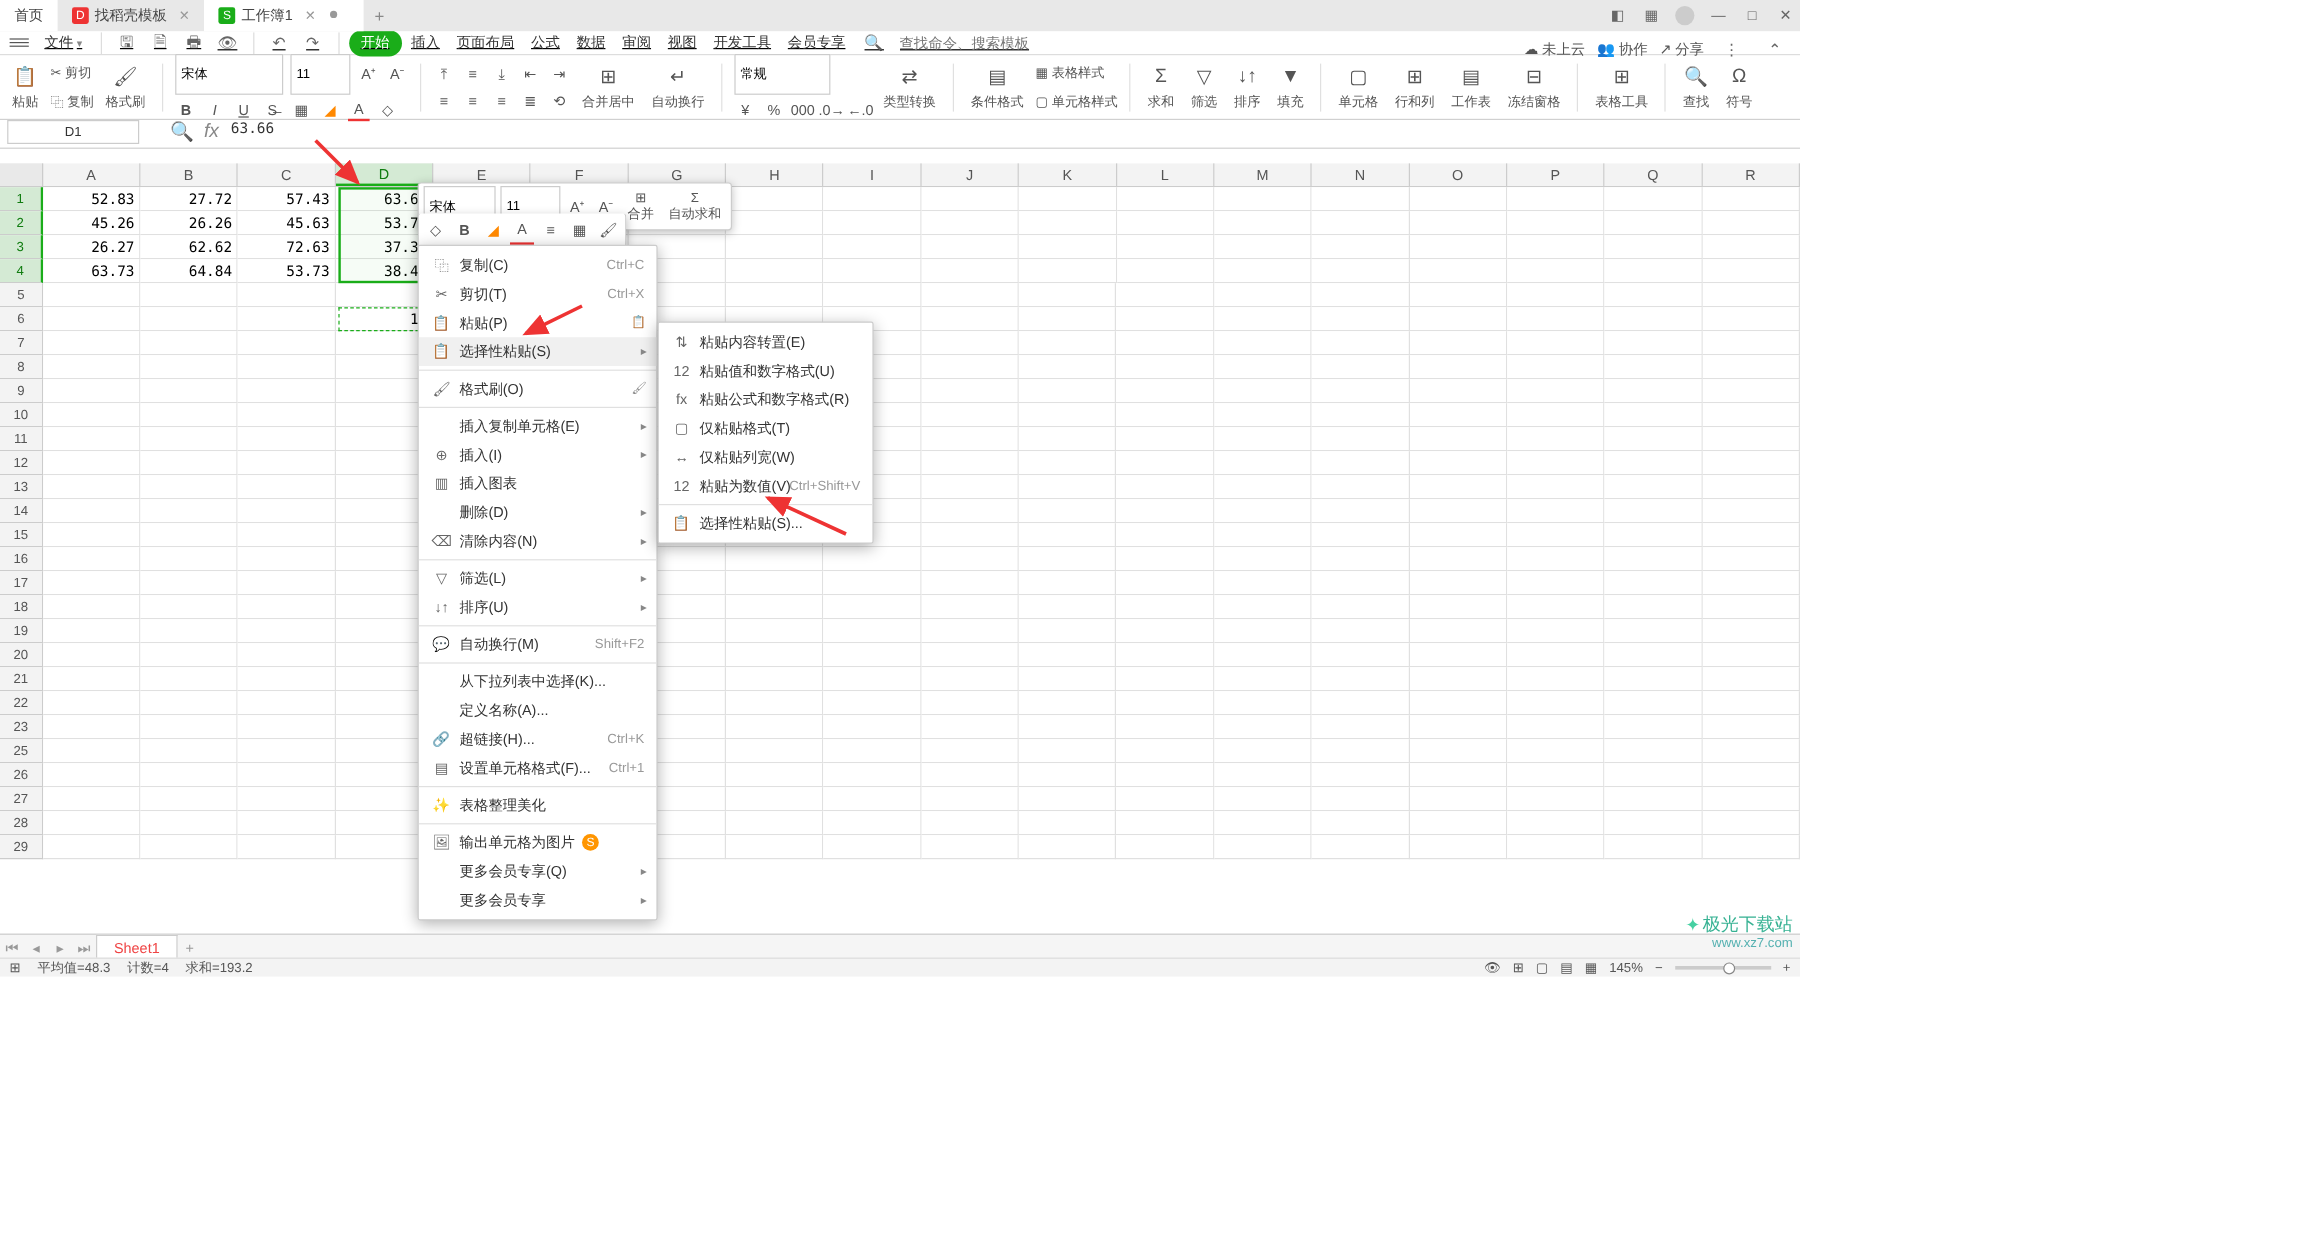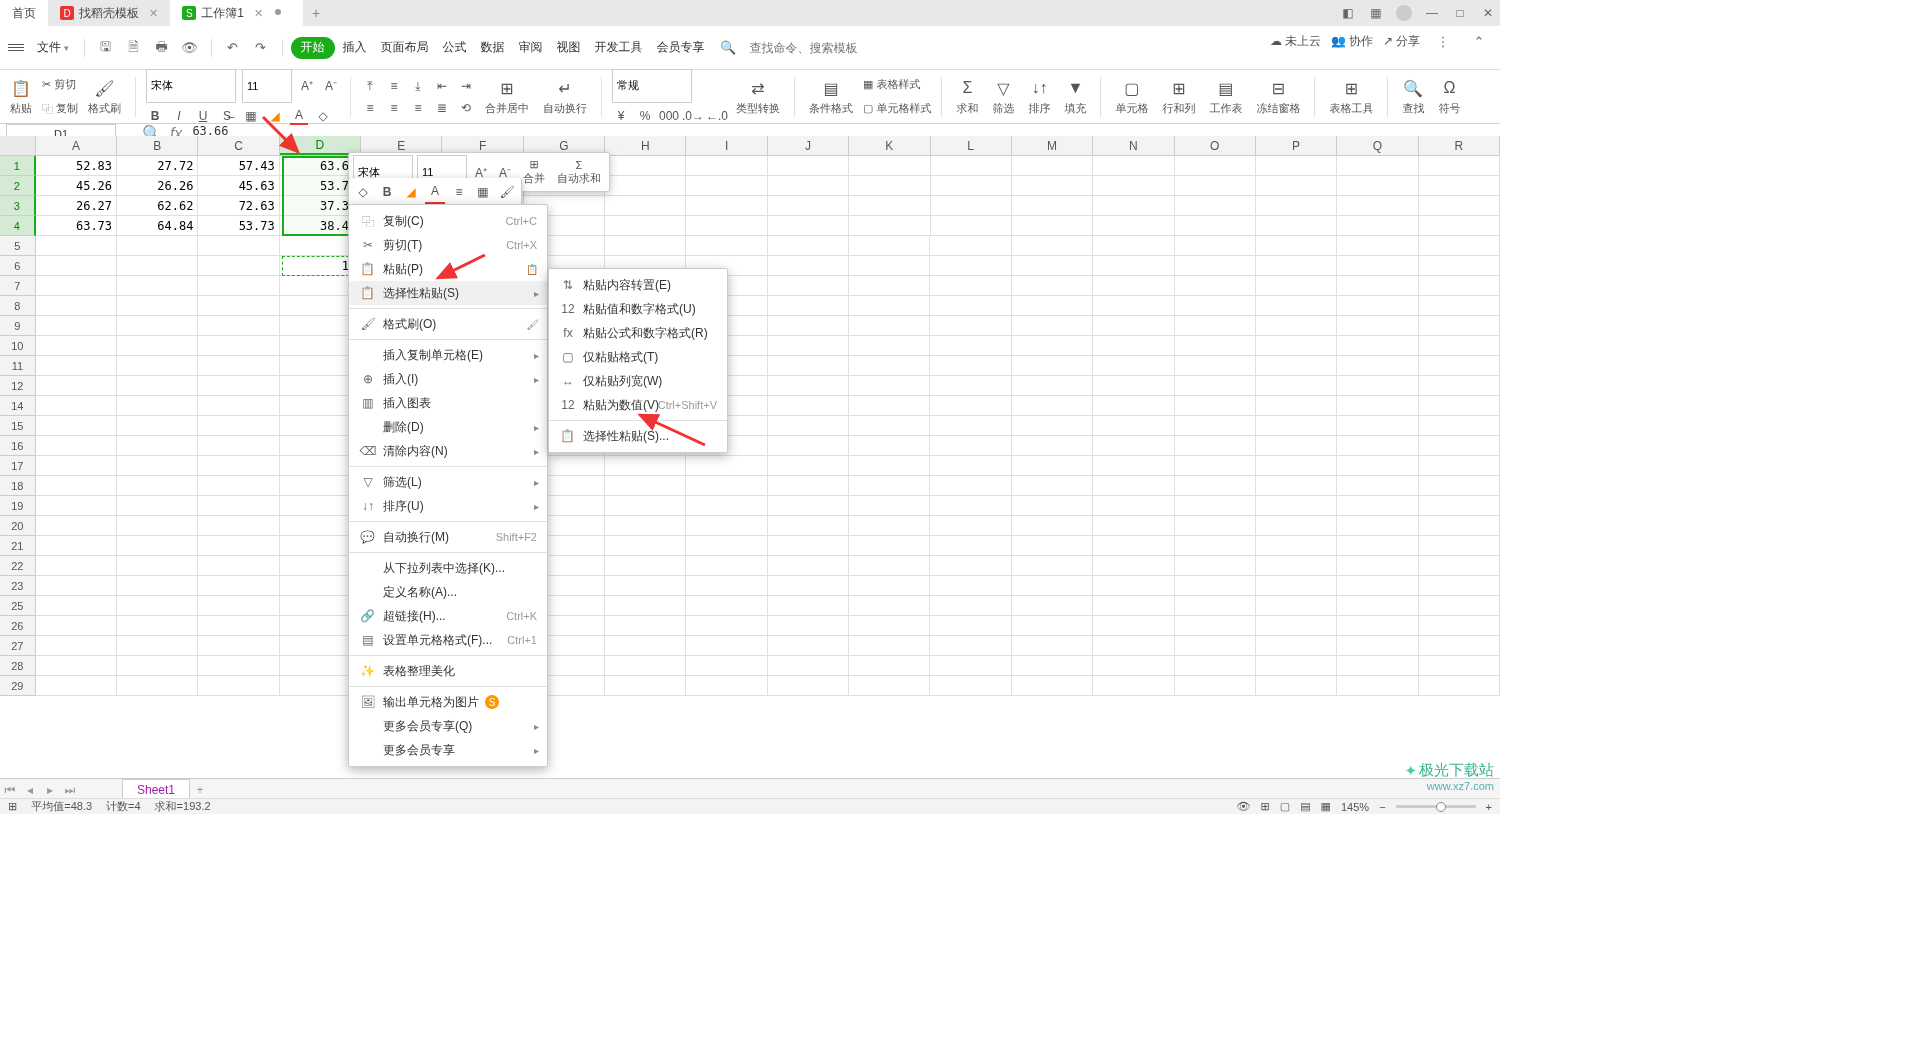--- a/index.html
+++ b/index.html
@@ -9,21 +9,21 @@
 .tab { height:26px; display:flex; align-items:center; padding:0 12px; font-size:12px; color:#444; position:relative;}
 .tab.home { background:#fff; border-radius:0 0 0 0;}
 .tab.active { background:#fff;}
 .tab .ticon { width:14px; height:14px; margin-right:5px; display:inline-flex; align-items:center; justify-content:center;}
 .tab .dot-mod { position:absolute; right:22px; top:9px; width:6px;height:6px; border-radius:50%; background:#999;}
 .tab .close { margin-left:10px; color:#999; font-size:11px;}
 .newtab { width:26px; text-align:center; color:#888; font-size:14px;}
 .winbtns { position:absolute; right:4px; top:0; height:26px; display:flex; align-items:center; gap:12px; color:#666; font-size:12px;}
 .winbtns span { width:16px; text-align:center;}
 
-.menubar { height:44px; display:flex; align-items:center; padding:0 8px; gap:2px; border-bottom:1px solid #ddd;}
+.menubar { height:20px; display:flex; align-items:center; padding:0 8px; gap:2px; border-bottom:1px solid #ddd;text-decoration:underline;}
 .hamb { width:16px; display:flex; flex-direction:column; gap:2px; margin-right:4px;}
 .hamb i{height:1px;background:#555;}
 .menubtn { font-size:12px; color:#333; padding:0 6px; height:22px; display:flex; align-items:center;}
 .menubtn.file { border:1px solid transparent;}
 .menubtn.start { background:#1aad19; color:#fff; border-radius:11px; padding:0 10px;}
 .sep { width:1px; height:18px; background:#ddd; margin:0 6px;}
 .qicon { width:16px; height:16px; display:flex; align-items:center; justify-content:center; color:#666; margin:0 5px; font-size:13px;}
 .menuright { position:absolute; right:8px; top:26px; height:30px; display:flex; align-items:center; gap:10px; color:#555; font-size:12px;}
 .menuright .itm{display:flex;align-items:center;gap:3px;}
 
@@ -68,21 +68,21 @@
 .citm .sc { position:absolute; right:10px; color:#999; font-size:11px;}
 .citm .arr { position:absolute; right:8px; color:#888; font-size:10px;}
 .csep { height:1px; background:#e0e0e0; margin:3px 0;}
 .citm .sbadge { display:inline-flex;width:14px;height:14px;border-radius:50%;background:#ff9500;color:#fff;font-size:10px;align-items:center;justify-content:center;margin-left:6px;}
 .sub { width:180px;}
 
 .arrow { position:absolute; pointer-events:none;}
 
 .sheettabs { position:absolute; bottom:14px; left:0; right:0; height:22px; border-top:1px solid #ccc; display:flex; align-items:center; font-size:12px; color:#555; background:#f5f5f5;}
 .stbtn { width:20px; text-align:center; color:#999;}
-.stab { padding:0 14px; height:22px; display:flex; align-items:center; background:#fff; border:1px solid #ccc; border-bottom:none; color:#a21caf;margin-left:42px;}
+.stab { padding:0 14px; height:22px; display:flex; align-items:center; background:#fff; border:1px solid #ccc; border-bottom:none; color:#ef4444;}
 
 .status { position:absolute; bottom:0; left:0; right:0; height:16px; background:#f3f3f3; border-top:1px solid #ddd; display:flex; align-items:center; font-size:11px; color:#555; padding:0 8px; gap:14px;}
 .status .rgt{position:absolute;right:8px;display:flex;align-items:center;gap:10px;}
 .zslider{width:80px;height:3px;background:#ccc;position:relative;}
 .zslider::after{content:"";position:absolute;left:40px;top:-3px;width:8px;height:8px;border:1px solid #888;background:#fff;border-radius:50%;}
 .watermark{position:absolute;right:6px;bottom:22px;font-size:11px;color:#4aa;opacity:.9;text-align:right;}
 .watermark b{color:#2a8;display:flex;align-items:center;gap:2px;font-weight:normal;font-size:15px;}
 svg{display:block;}
 </style>
 </head>
@@ -589,20 +589,41 @@
         <div class="cell"></div>
         <div class="cell"></div>
         <div class="cell"></div>
         <div class="cell"></div>
         <div class="cell"></div>
         <div class="cell"></div>
         <div class="cell"></div>
         <div class="cell"></div>
       </div>
       <div class="rw">
+        <div class="rh">13</div>
+        <div class="cell"></div>
+        <div class="cell"></div>
+        <div class="cell"></div>
+        <div class="cell"></div>
+        <div class="cell"></div>
+        <div class="cell"></div>
+        <div class="cell"></div>
+        <div class="cell"></div>
+        <div class="cell"></div>
+        <div class="cell"></div>
+        <div class="cell"></div>
+        <div class="cell"></div>
+        <div class="cell"></div>
+        <div class="cell"></div>
+        <div class="cell"></div>
+        <div class="cell"></div>
+        <div class="cell"></div>
+        <div class="cell"></div>
+      </div>
+      <div class="rw">
         <div class="rh">14</div>
         <div class="cell"></div>
         <div class="cell"></div>
         <div class="cell"></div>
         <div class="cell"></div>
         <div class="cell"></div>
         <div class="cell"></div>
         <div class="cell"></div>
         <div class="cell"></div>
         <div class="cell"></div>

